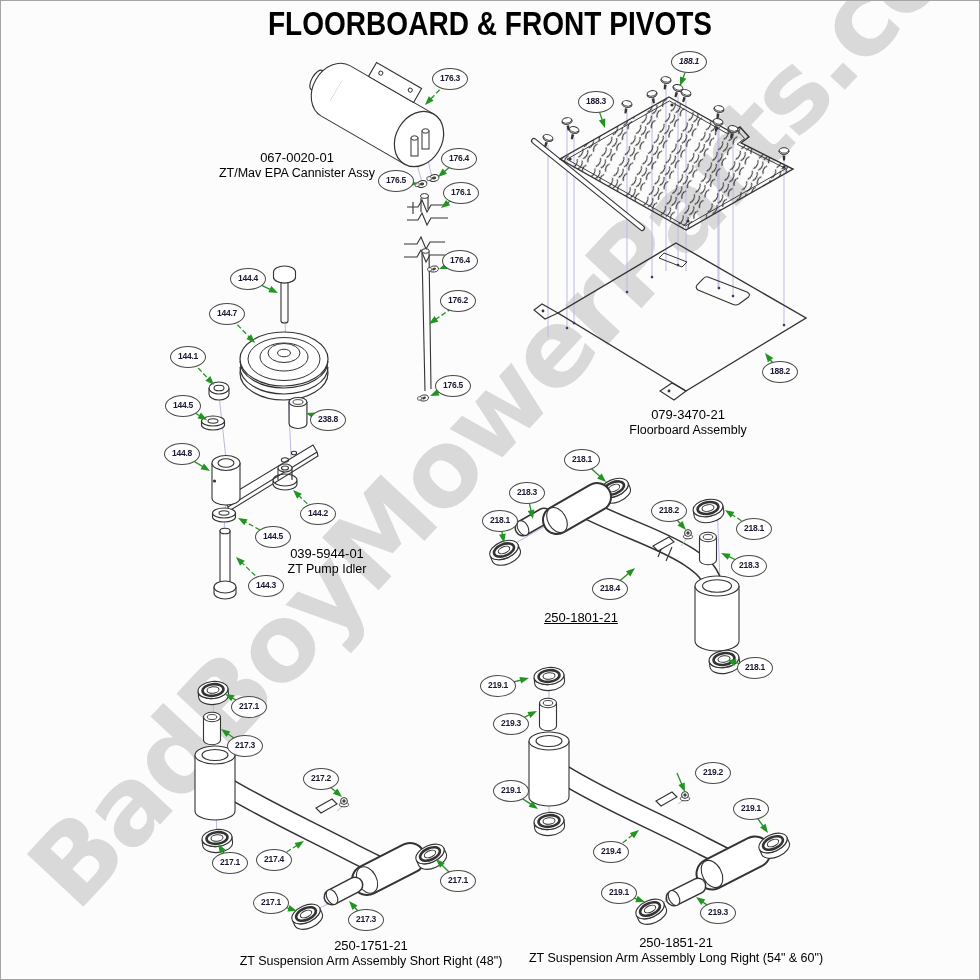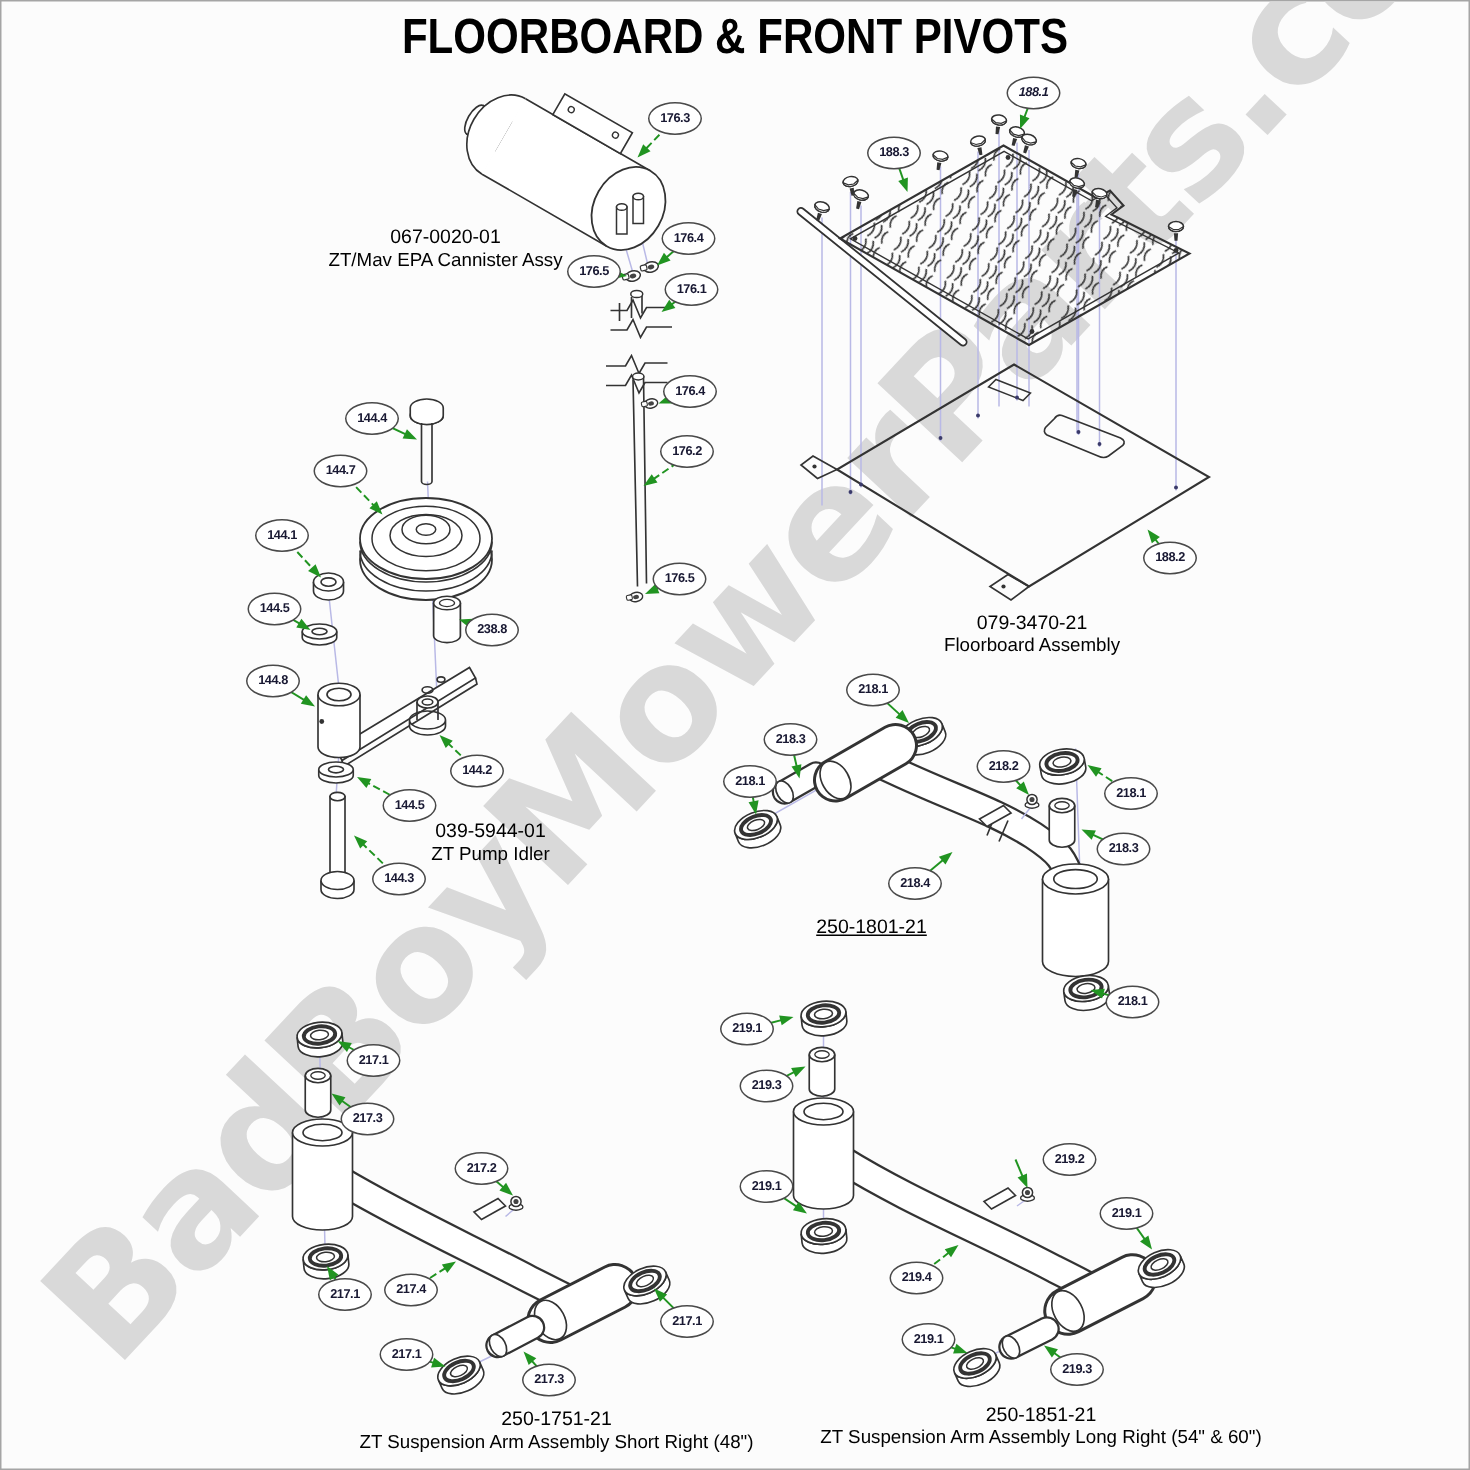--- a/index.html
+++ b/index.html
@@ -416,21 +416,21 @@
         <div class="pname">ZT Suspension Arm Assembly Short Right (48")</div>
       </div>
       <div class="callout" style="left: 248px; top: 706px;">217.1</div>
       <div class="callout" style="left: 244px; top: 745px;">217.3</div>
       <div class="callout" style="left: 320px; top: 778px;">217.2</div>
       <div class="callout" style="left: 229px; top: 862px;">217.1</div>
       <div class="callout" style="left: 273px; top: 859px;">217.4</div>
       <div class="callout" style="left: 457px; top: 880px;">217.1</div>
       <div class="callout" style="left: 270px; top: 902px;">217.1</div>
       <div class="callout" style="left: 365px; top: 919px;">217.3</div>
-      <div class="part-label" style="left: 675px; top: 934px; margin-left: 18px;">
+      <div class="part-label" style="left: 675px; top: 934px;">
         <div class="pn">250-1851-21</div>
         <div class="pname">ZT Suspension Arm Assembly Long Right (54" &amp; 60")</div>
       </div>
       <div class="callout" style="left: 497px; top: 685px;">219.1</div>
       <div class="callout" style="left: 510px; top: 723px;">219.3</div>
       <div class="callout" style="left: 712px; top: 772px;">219.2</div>
       <div class="callout" style="left: 510px; top: 790px;">219.1</div>
       <div class="callout" style="left: 610px; top: 851px; text-align: center;">219.4</div>
       <div class="callout" style="left: 750px; top: 808px;">219.1</div>
       <div class="callout" style="left: 618px; top: 892px;">219.1</div>

